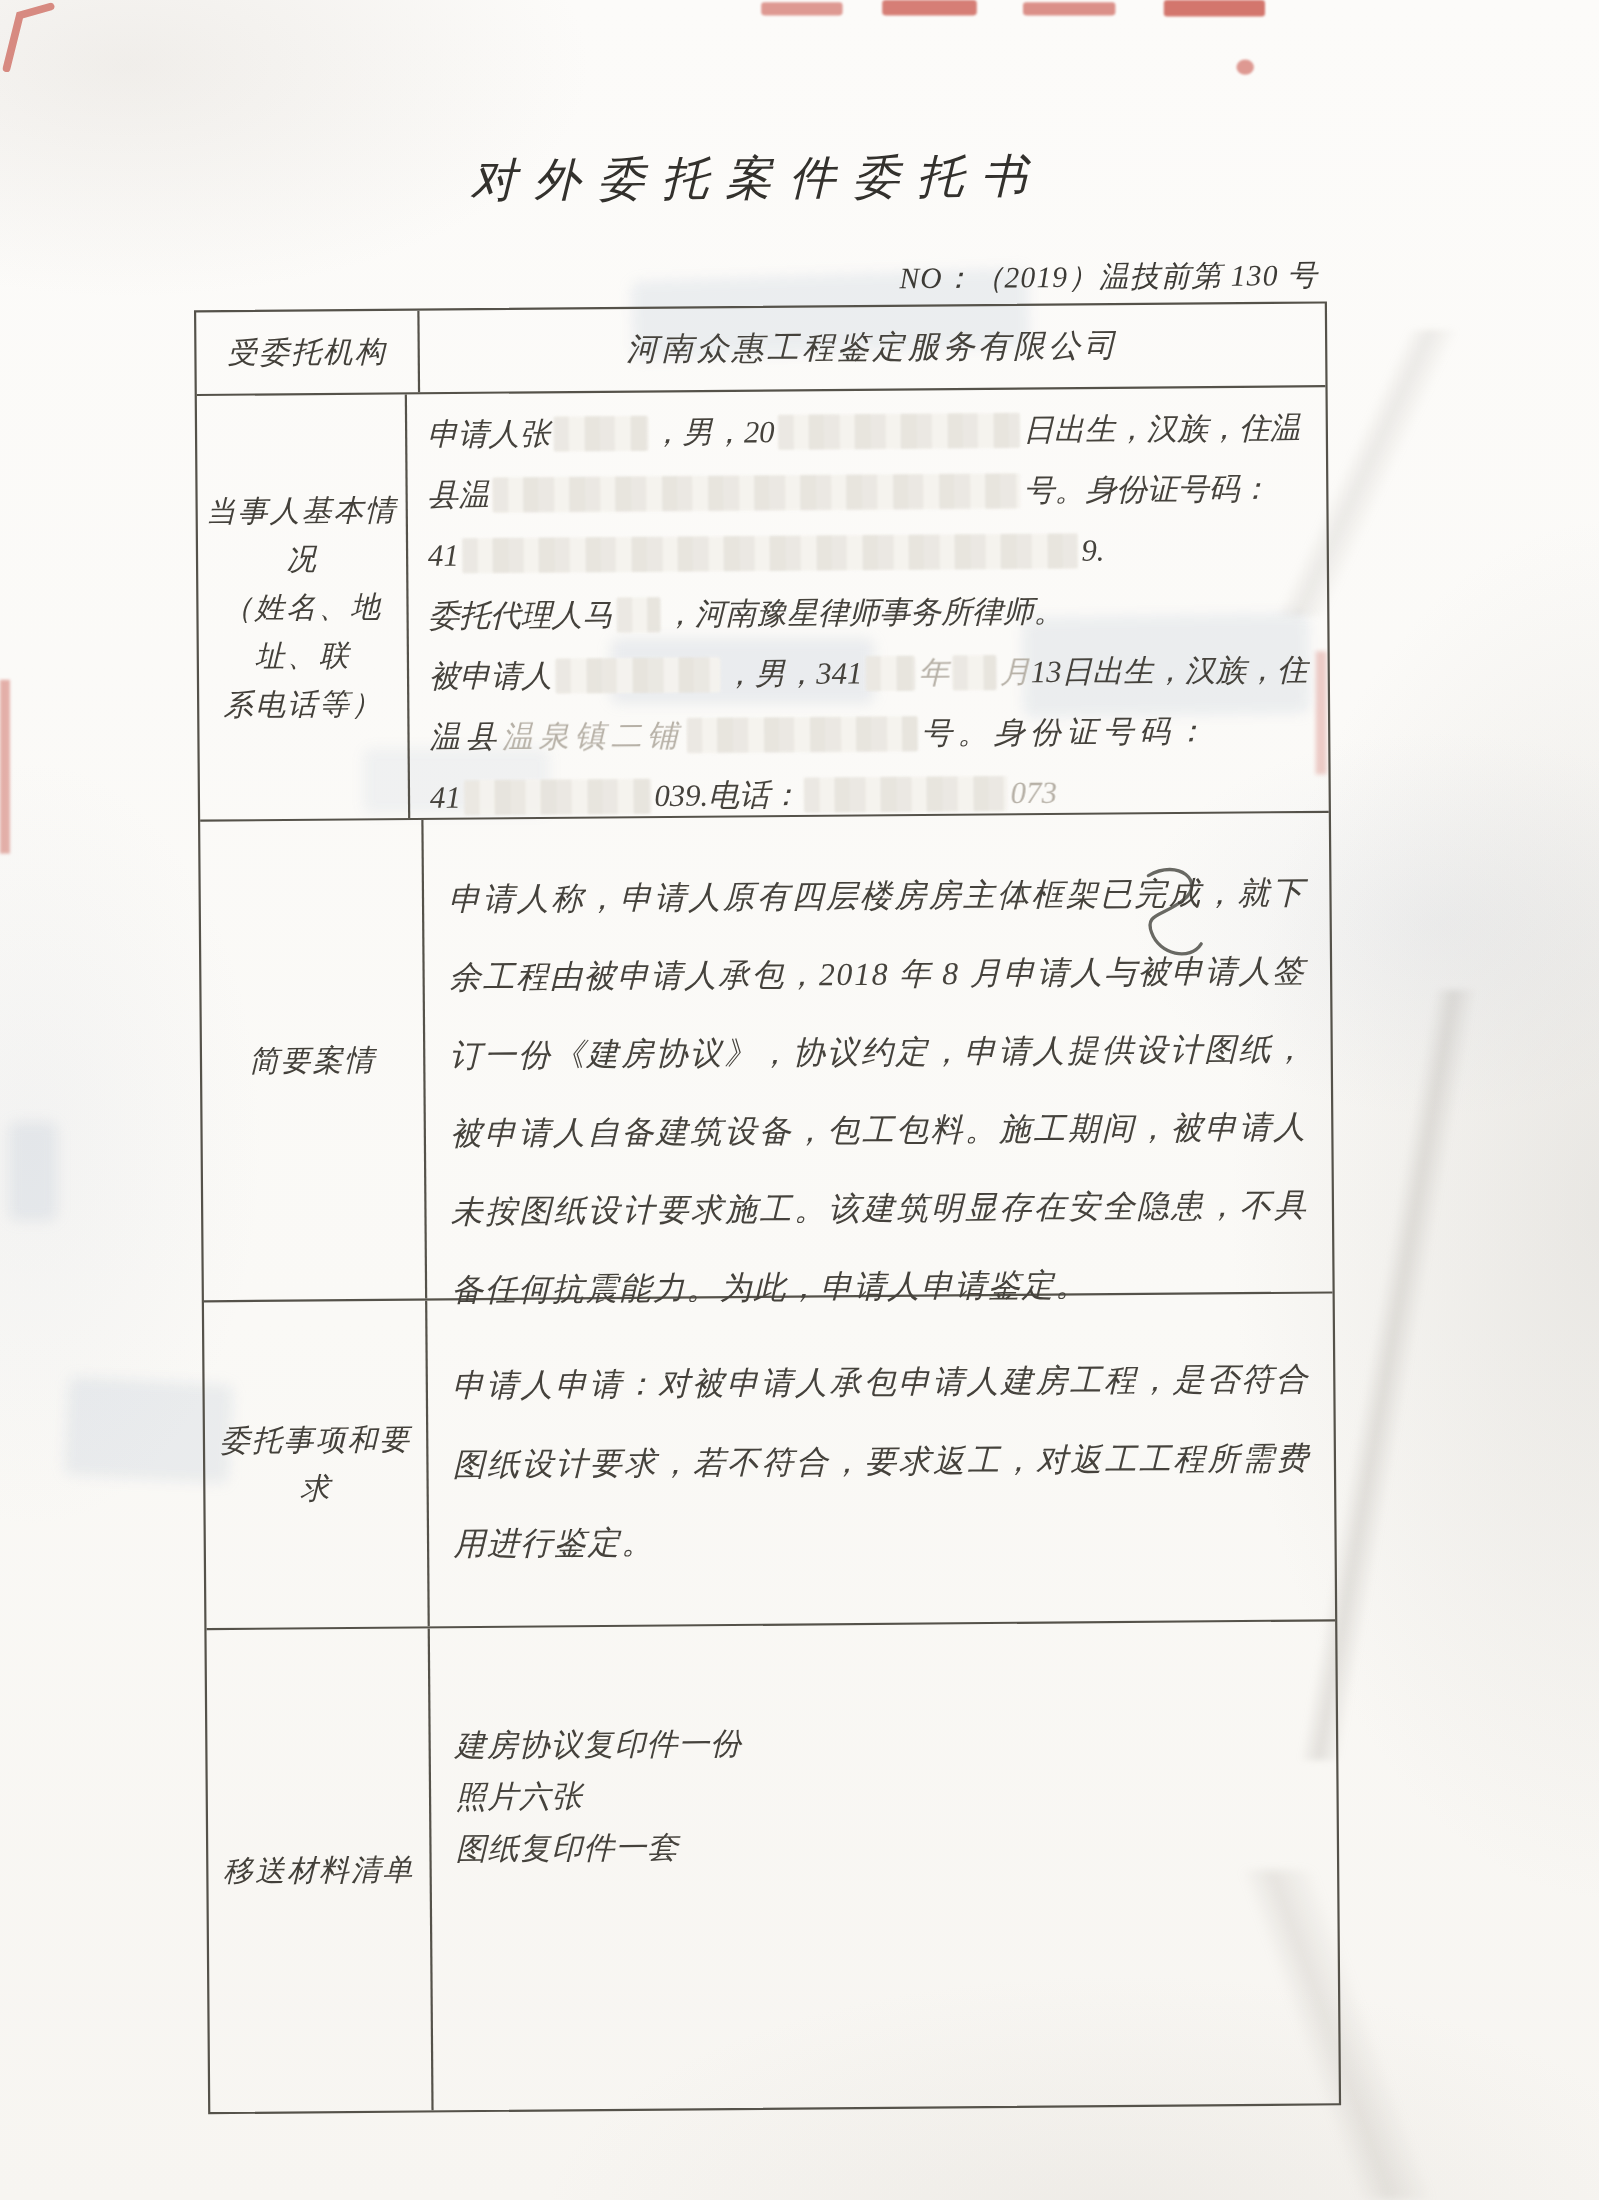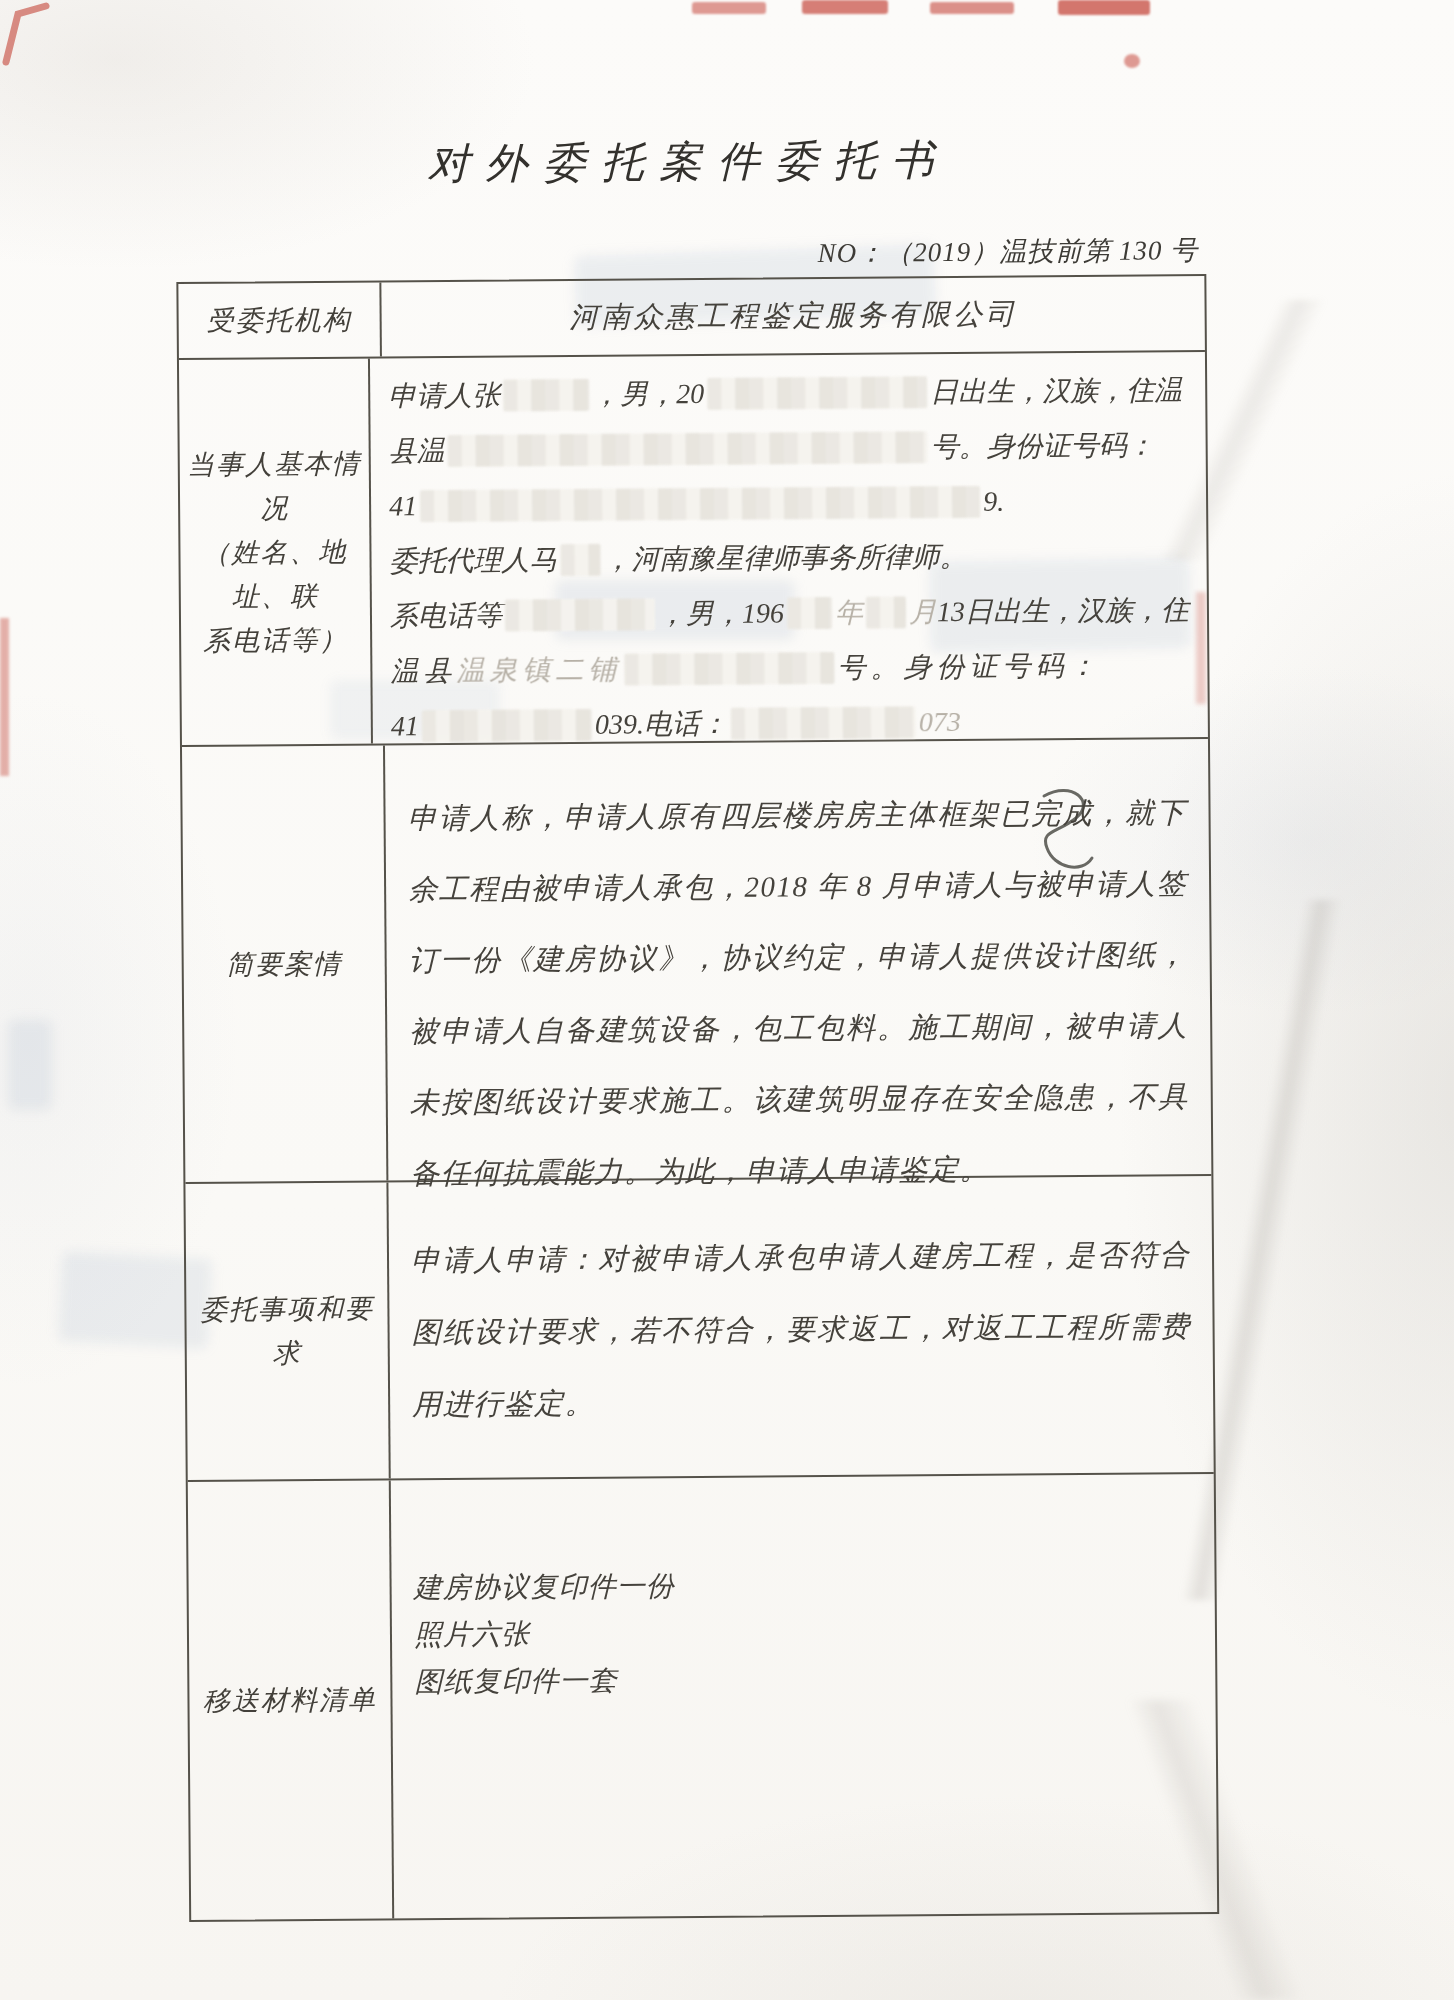--- a/index.html
+++ b/index.html
@@ -133,21 +133,21 @@
         <div class="lab">
           <div>当事人基本情况</div>
           <div>（姓名、地址、联</div>
           <div>系电话等）</div>
         </div>
         <div class="con">
           <p><span>申请人张</span><span class="redact w86"></span><span>，男，20</span><span class="redact w220"></span><span>日出生，汉族，住温</span></p>
           <p><span>县温</span><span class="redact w480"></span><span>号。身份证号码：</span></p>
           <p><span>41</span><span class="redact w560"></span><span>9.</span></p>
           <p><span>委托代理人马</span><span class="redact w40"></span><span>，河南豫星律师事务所律师。</span></p>
-          <p><span>系电话等</span><span class="redact w150"></span><span>，男，196</span><span class="redact w45"></span><span class="faint">年</span><span class="redact w40"></span><span class="faint">月</span><span>13日出生，汉族，住</span></p>
+          <p><span>被申请人</span><span class="redact w150"></span><span>，男，341</span><span class="redact w45"></span><span class="faint">年</span><span class="redact w40"></span><span class="faint">月</span><span>13日出生，汉族，住</span></p>
           <p class="spaced"><span>温县</span><span class="faint">温泉镇二铺</span><span class="redact w210"></span><span>号。身份证号码：</span></p>
           <p><span>41</span><span class="redact w170"></span><span>039.电话：</span><span class="redact w185"></span><span class="faint">073</span></p>
         </div>
       </div>
 
       <div class="row row3">
         <div class="lab">简要案情</div>
         <div class="con">申请人称，申请人原有四层楼房房主体框架已完成，就下余工程由被申请人承包，2018 年 8 月申请人与被申请人签订一份《建房协议》，协议约定，申请人提供设计图纸，被申请人自备建筑设备，包工包料。施工期间，被申请人未按图纸设计要求施工。该建筑明显存在安全隐患，不具备任何抗震能力。为此，申请人申请鉴定。</div>
       </div>
 

